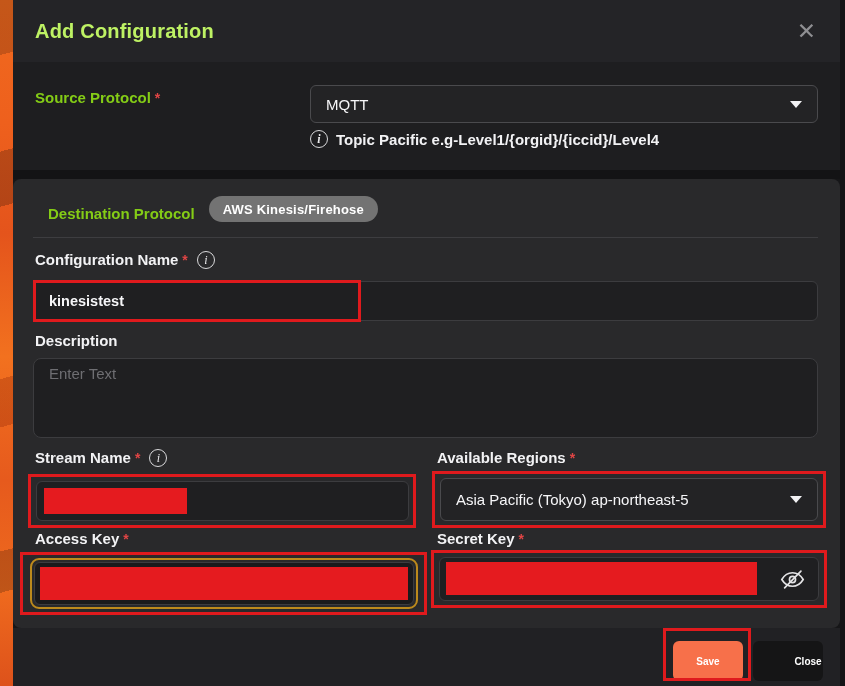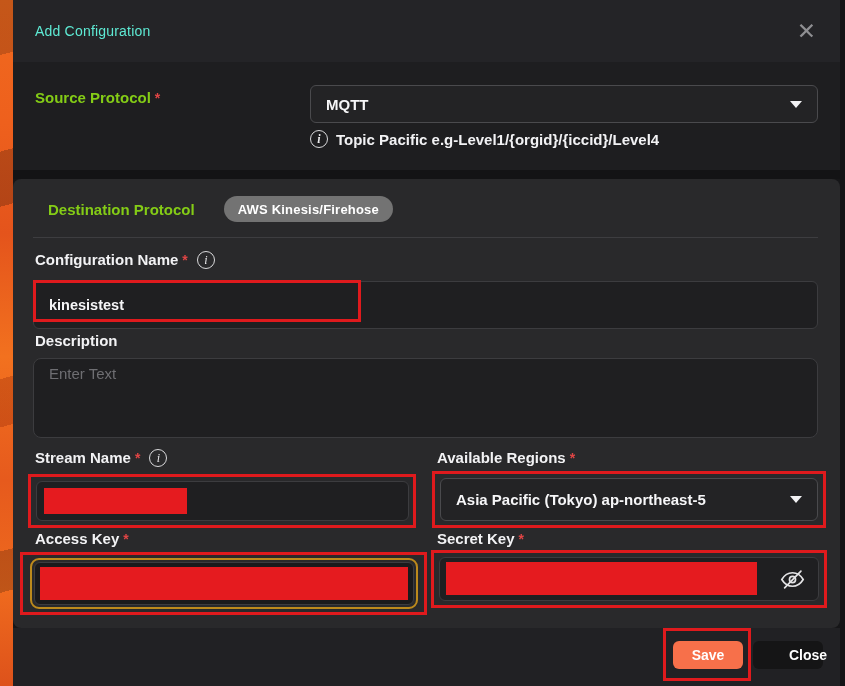--- a/index.html
+++ b/index.html
@@ -18,49 +18,49 @@
   }
   #right-strip{ position:absolute; right:0; top:0; width:5px; height:686px; background:#141416; }
 
   
   .abs{ position:absolute; }
   #modal-header{
     left:13px; top:0; width:827px; height:62px; background:#242427;
     display:flex; align-items:center; justify-content:space-between;
     padding:0 24px 0 22px;
   }
-  #modal-title{ color:#5eead4; font-size:14px; font-weight:400; letter-spacing:.2px; }
+  #modal-title{ color:#bef264; font-size:20px; font-weight:700; letter-spacing:.2px; }
   #close-x{ color:#8f8f92; font-size:23px; line-height:1; cursor:pointer; font-weight:400; }
 
   #source-section{ left:13px; top:62px; width:827px; height:108px; background:#1e1e20; }
   .field-label{ color:#84cc16; font-size:15px; font-weight:700; }
   .field-label-white{ color:#f2f2f4; font-size:15px; font-weight:600; }
   .req{ color:#e04545; font-weight:700; margin-left:4px; font-size:14px; }
   .select-box{
     background:#232325; border:1px solid #4a4a4d; border-radius:6px;
     display:flex; align-items:center; justify-content:space-between;
-    padding:0 15px; color:#f6f6f8; font-size:15px; font-weight:700;
+    padding:0 15px; color:#f6f6f8; font-size:15px; font-weight:400;
   }
   .caret{
     width:0; height:0; border-left:6px solid transparent; border-right:6px solid transparent;
     border-top:7px solid #f2f2f4;
   }
   .info-icon{
     display:inline-flex; align-items:center; justify-content:center;
     width:18px; height:18px; border-radius:50%;
     border:1.5px solid #d9d9db; color:#e9e9eb;
     font-family:"Liberation Serif", serif; font-style:italic;
     font-size:12px; line-height:1; flex:0 0 auto;
   }
   #topic-hint{ display:flex; align-items:center; gap:8px; color:#f2f2f4; font-size:15px; font-weight:600; }
 
   #gap-band{ left:13px; top:170px; width:827px; height:9px; background:#131315; }
 
   #main-section{ left:13px; top:179px; width:827px; height:449px; background:#29292b; border-radius:8px; }
-  #dest-row{ left:35px; top:17px; display:flex; align-items:center; gap:29px; }
+  #dest-row{ left:35px; top:17px; display:flex; align-items:flex-end; gap:14px; }
   #dest-badge{
     background:#737373; color:#ffffff; font-size:13px; font-weight:700;
     height:26px; display:inline-flex; align-items:center; padding:0 14px;
     border-radius:13px; letter-spacing:.2px;
   }
   #divider{ left:20px; top:58px; width:785px; height:1px; background:#3d3d40; }
 
   .text-input{
     background:#1f1f21; border:1px solid #3c3c3f; border-radius:6px;
     color:#f6f6f8; font-size:14.5px; font-weight:700;
@@ -78,22 +78,22 @@
   #secret-group{
     background:#1f1f21; border:1px solid #3c3c3f; border-radius:6px;
     display:flex; align-items:center; justify-content:flex-end;
   }
   #eye-btn{ width:52px; height:100%; display:flex; align-items:center; justify-content:center; cursor:pointer; }
 
   #modal-footer{
     left:13px; top:628px; width:827px; height:58px; background:#212124;
   }
   .btn{
-    position:absolute; height:28px; border:none; border-radius:6px;
-    font-family:"Liberation Sans", sans-serif; font-size:14px; font-weight:600;
+    position:absolute; height:40px; border:none; border-radius:6px;
+    font-family:"Liberation Sans", sans-serif; font-size:10px; font-weight:600;
     color:#ffffff; cursor:pointer; display:flex; align-items:center; justify-content:center;
   }
   #save-btn{ left:660px; top:13px; width:70px; background:#f7704a; }
   #close-btn{ left:740px; top:13px; width:70px; background:#151516;padding-left:40px; }
 </style>
 </head>
 <body>
 
 <div id="page">
 
@@ -126,21 +126,21 @@
     <div id="dest-row" class="abs">
       <span class="field-label">Destination Protocol</span>
       <span id="dest-badge">AWS Kinesis/Firehose</span>
     </div>
     <div id="divider" class="abs"></div>
 
     <div class="label-row abs" style="left:22px; top:72px;">
       <span><span class="field-label-white">Configuration Name</span><span class="req">*</span></span>
       <span class="info-icon">i</span>
     </div>
-    <input class="text-input abs" style="left: 20px; top: 102px; width: 785px; height: 48px;" value="kinesistest">
+    <input class="text-input abs" style="left: 20px; top: 102px; width: 785px; height: 40px;" value="kinesistest">
     <div class="hl-box abs" style="left:20px; top:101px; width:328px; height:42px;"></div>
 
     <div class="abs" style="left:22px; top:153px;">
       <span class="field-label-white">Description</span>
     </div>
     <textarea class="text-input abs" style="left: 20px; top: 179px; width: 785px; height: 80px; border-radius: 8px;" placeholder="Enter Text"></textarea>
 
     <div class="label-row abs" style="left:22px; top:270px;">
       <span><span class="field-label-white">Stream Name</span><span class="req">*</span></span>
       <span class="info-icon">i</span>

